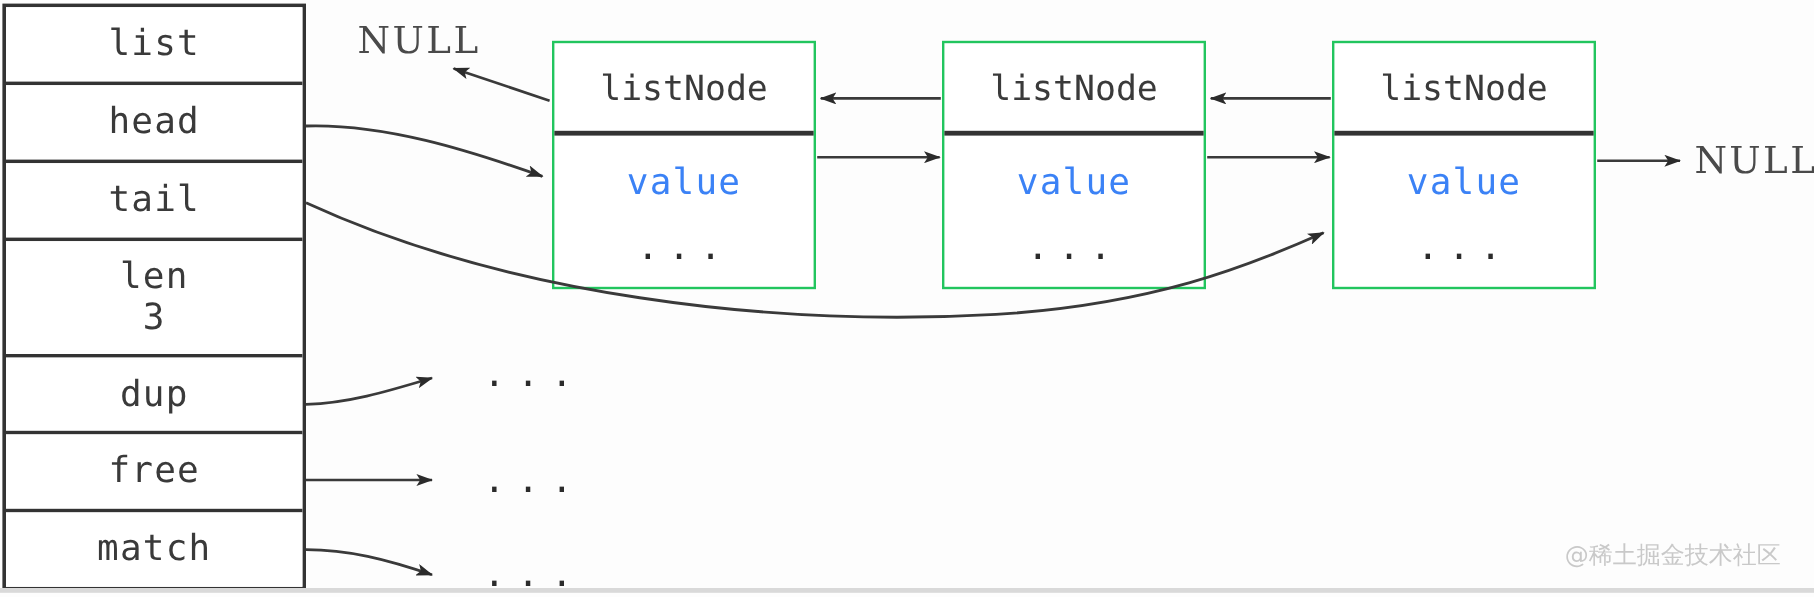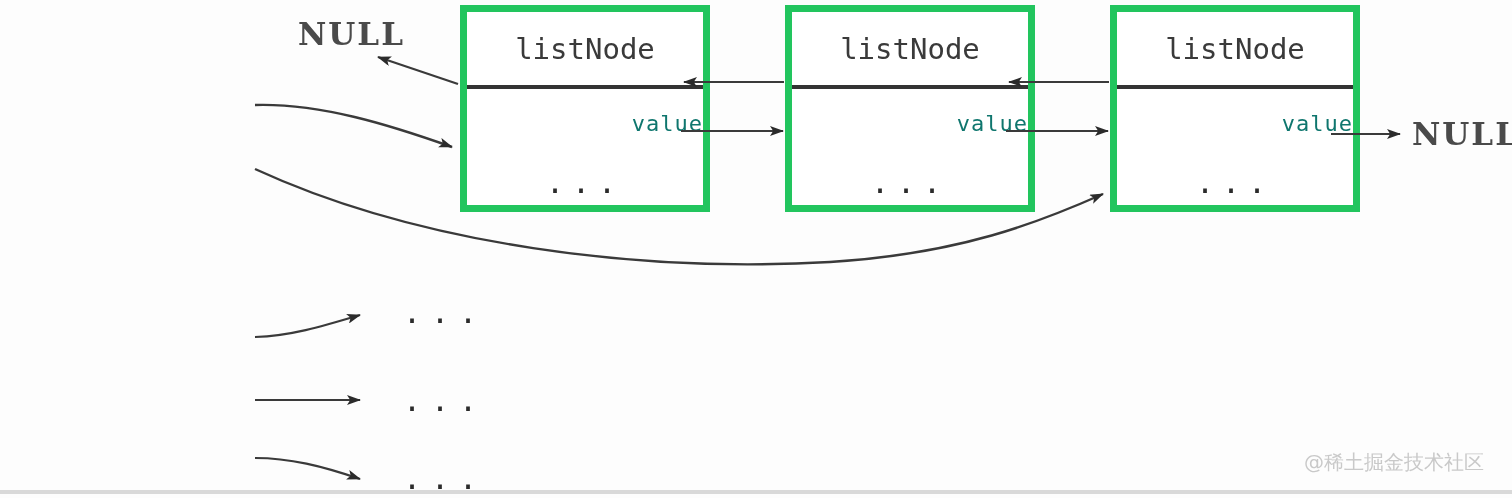--- a/index.html
+++ b/index.html
@@ -44,24 +44,25 @@
   }
   .struct-value{
     font-size:30px;
     letter-spacing:1px;
     line-height:1.12;
     color:#3a3a3a;
   }
   
   .node{
     position:absolute;
-    width:250px;
-    border:7px solid #22c55e;
+    width:220px;
+    border:2px solid #22c55e;
     box-sizing:border-box;
     background:#fff;
+    margin-top:29px;
   }
   .node-head{
     height:77px;
     border-bottom:4px solid #333;
     display:flex;
     align-items:center;
     justify-content:center;
     font-size:29px;
     letter-spacing:0px;
     color:#3a3a3a;
@@ -69,43 +70,42 @@
   }
   .node-body{
     height:130px;
     position:relative;
     box-sizing:border-box;
   }
   .node-value{
     position:absolute;
     left:0;right:0;
     top:22px;
-    text-align:right;
-    font-size:22px;
+    text-align:center;
+    font-size:30px;
     letter-spacing:1px;
-    color:#0f766e;
+    color:#3b82f6;
   }
   .node-dots{
     position:absolute;
     left:0;right:0;
     top:76px;
     text-align:center;
     font-size:30px;
     letter-spacing:8px;
     color:#2b2b2b;
   }
   
   .null-label{
     position:absolute;
     font-family:"DejaVu Serif","Liberation Serif",serif;
     font-size:31px;
     letter-spacing:2px;
     color:#4a4a4a;
     white-space:nowrap;
-    font-weight:bold;
   }
   .dots-row{
     position:absolute;
     font-size:30px;
     letter-spacing:10px;
     color:#2b2b2b;
     white-space:nowrap;
   }
   
   #edges{
@@ -128,20 +128,52 @@
     font-size:20px;
     color:#c9c9c9;
     white-space:nowrap;
   }
 </style>
 </head>
 <body>
 
 <div id="canvas">
 
+  <div class="struct-table">
+
+    <div class="struct-row" style="top:0px;height:65px;">
+      <span class="struct-label">list</span>
+    </div>
+
+    <div class="struct-row" style="top:65px;height:65px;">
+      <span class="struct-label">head</span>
+    </div>
+
+    <div class="struct-row" style="top:130px;height:65px;">
+      <span class="struct-label">tail</span>
+    </div>
+
+    <div class="struct-row" style="top:195px;height:97px;">
+      <span class="struct-label">len</span>
+      <span class="struct-value">3</span>
+    </div>
+
+    <div class="struct-row" style="top:292px;height:64px;">
+      <span class="struct-label">dup</span>
+    </div>
+
+    <div class="struct-row" style="top:356px;height:65px;">
+      <span class="struct-label">free</span>
+    </div>
+
+    <div class="struct-row" style="top:421px;height:62px;">
+      <span class="struct-label">match</span>
+    </div>
+
+  </div>
 
   <div class="node" style="left:460px;top:5px;height:207px;">
     <div class="node-head">listNode</div>
     <div class="node-body">
       <div class="node-value">value</div>
       <div class="node-dots">...</div>
     </div>
   </div>
 
   <div class="node" style="left:785px;top:5px;height:207px;">

